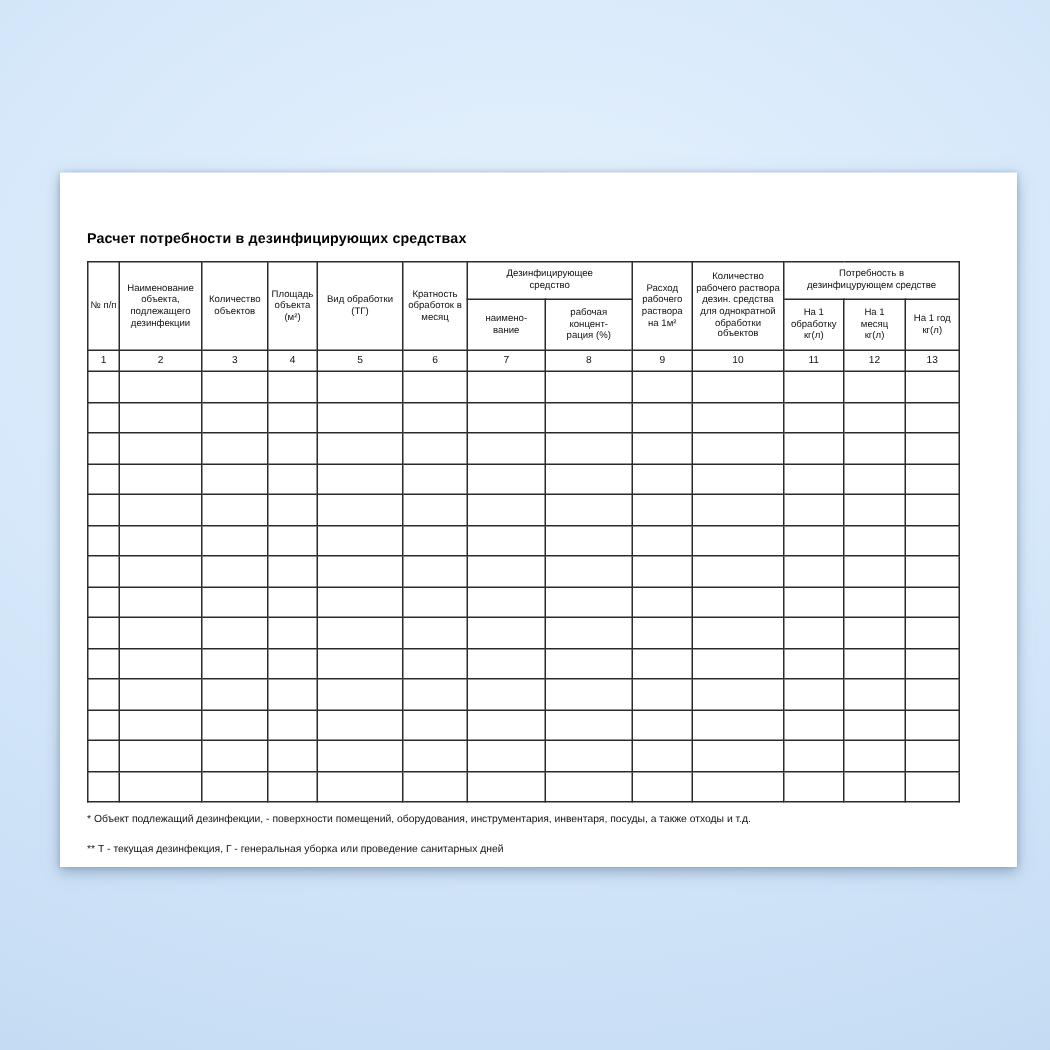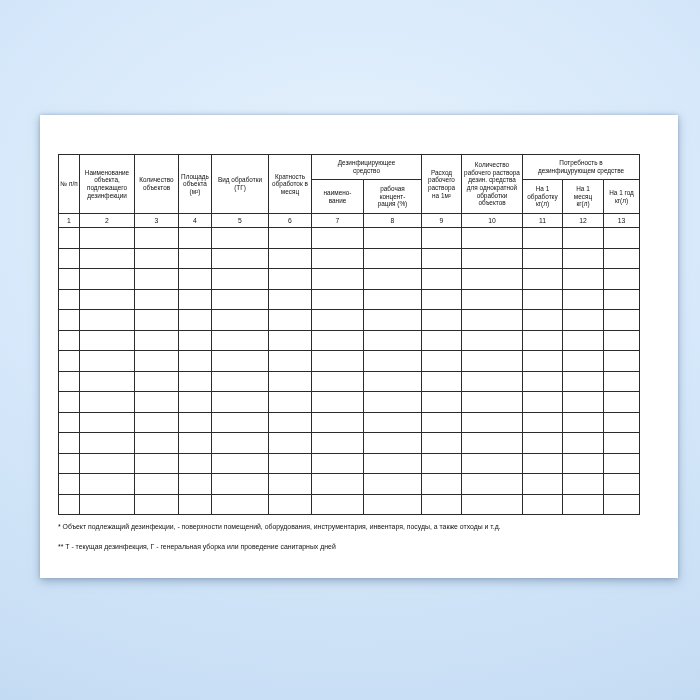--- a/index.html
+++ b/index.html
@@ -67,20 +67,21 @@
   }
   .footnote + .footnote{margin-top:11px;}
 </style>
 </head>
 <body>
 
 <div class="stage">
   <div class="paper">
     <div class="content">
 
+      <h1 class="doc-title">Расчет потребности в дезинфицирующих средствах</h1>
 
       <table class="cal">
         <colgroup>
           <col class="c1">
             <col class="c2">
             <col class="c3">
             <col class="c4">
             <col class="c5">
           <col class="c6">
             <col class="c7">

